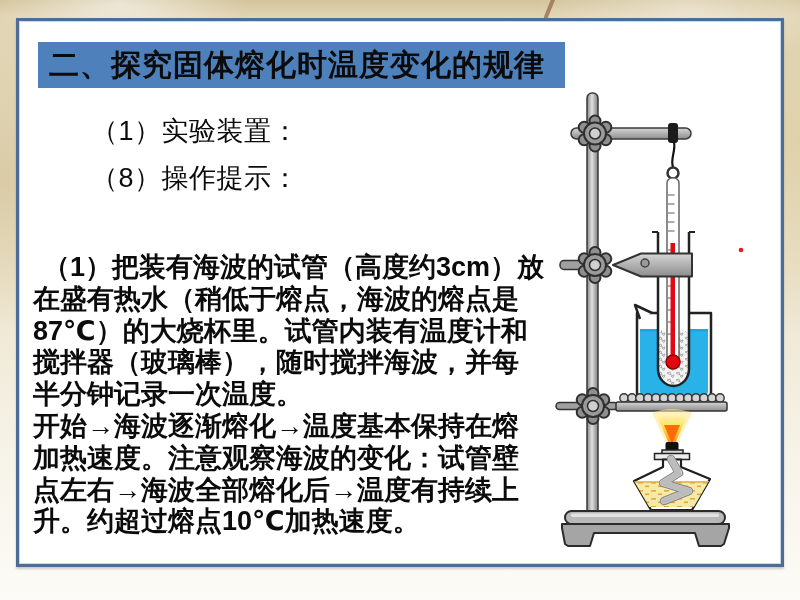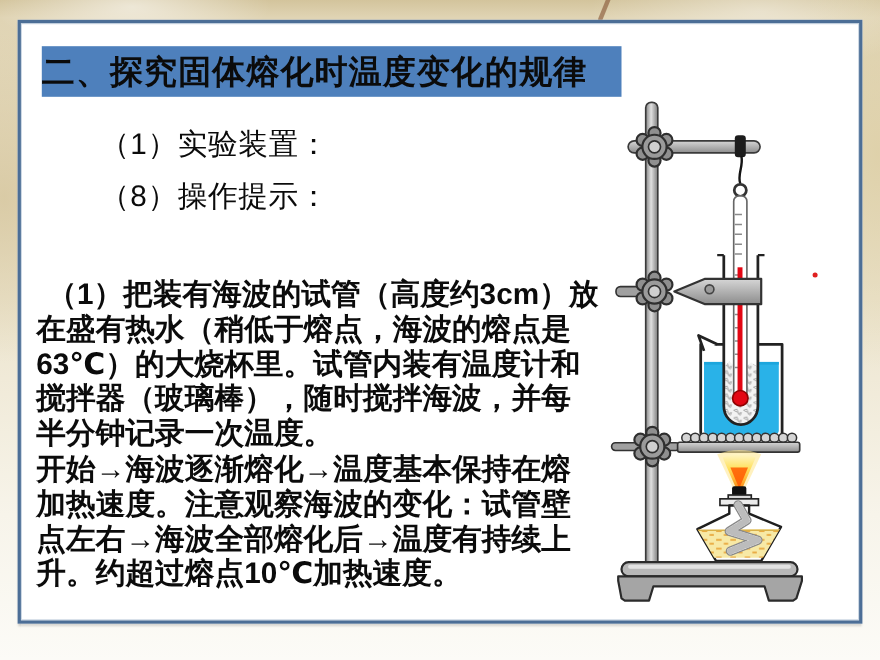--- a/index.html
+++ b/index.html
@@ -22,21 +22,21 @@
     box-sizing:border-box;background:#ffffff;
     border:3px solid #4c6e96;
     box-shadow:inset 0 0 0 1px #cdd8e4, 0 2px 2px rgba(60,60,60,.25);
   }
   .banner{
     position:absolute;left:38px;top:42px;width:527px;height:46px;
     background:#4e80bc;display:flex;align-items:center;
   }
   .banner span{
     font-size:30px;font-weight:bold;color:#0b0b0b;letter-spacing:1px;
-    padding-left:0;white-space:nowrap;
+    padding-left:11px;white-space:nowrap;
   }
   .subhead{
     position:absolute;left:91px;font-size:27px;font-weight:normal;color:#0b0b0b;
     white-space:nowrap;letter-spacing:.5px;
   }
   #subhead-1{top:113px;}
   #subhead-2{top:160px;}
   .bodytext{
     position:absolute;left:33px;top:224px;width:522px;
     font-size:27px;font-weight:bold;color:#0b0b0b;line-height:31.8px;margin-top:28px;
@@ -56,21 +56,21 @@
   <div class="banner">
     <span>二、探究固体熔化时温度变化的规律</span>
   </div>
 
   <div class="subhead" id="subhead-1">（1）实验装置：</div>
   <div class="subhead" id="subhead-2">（8）操作提示：</div>
 
   <div class="bodytext">
     <div class="ln ind">（1）把装有海波的试管（高度约3cm）放</div>
     <div class="ln">在盛有热水（稍低于熔点，海波的熔点是</div>
-    <div class="ln">63℃）的大烧杯里。试管内装有温度计和</div>
+    <div class="ln">87℃）的大烧杯里。试管内装有温度计和</div>
     <div class="ln">搅拌器（玻璃棒），随时搅拌海波，并每</div>
     <div class="ln">半分钟记录一次温度。</div>
     <div class="ln">开始→海波逐渐熔化→温度基本保持在熔</div>
     <div class="ln">加热速度。注意观察海波的变化：试管壁</div>
     <div class="ln">点左右→海波全部熔化后→温度有持续上</div>
     <div class="ln">升。约超过熔点10℃加热速度。</div>
   </div>
 
   <svg class="apparatus" width="206" height="468" viewBox="548 85 206 468" xmlns="http://www.w3.org/2000/svg">
     <defs>

